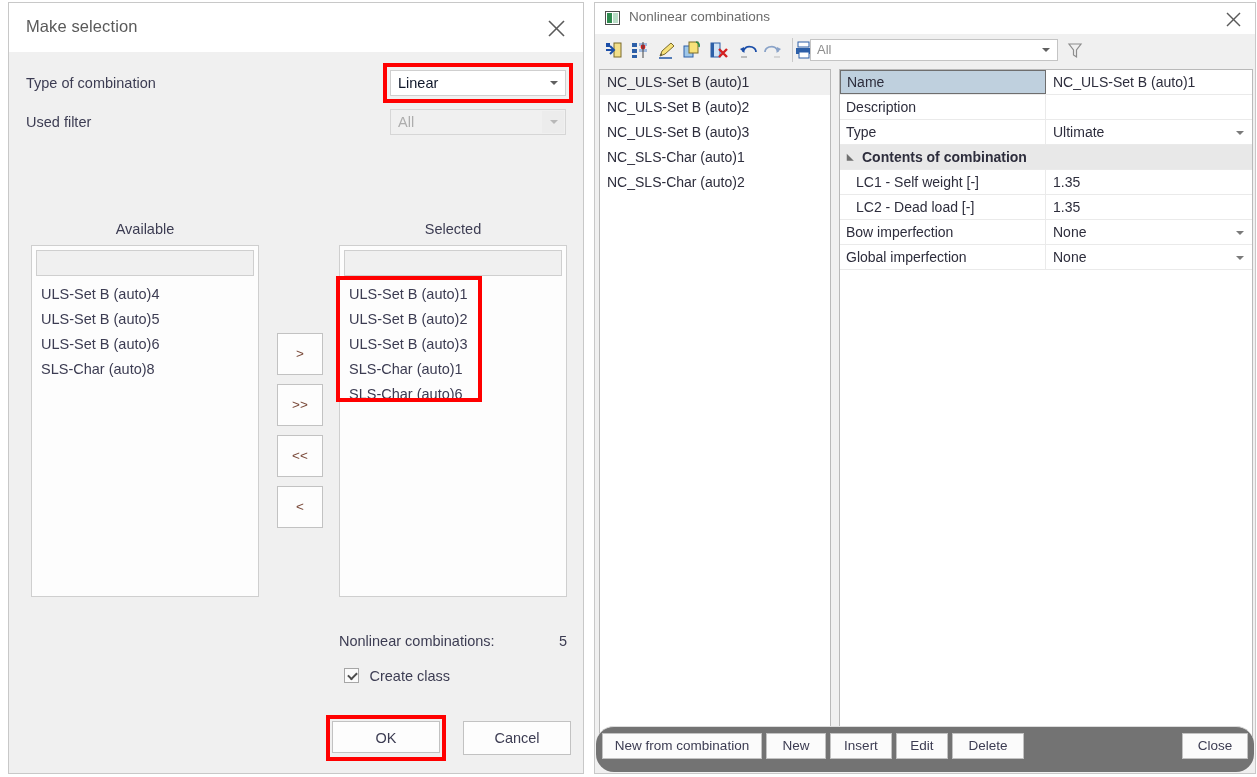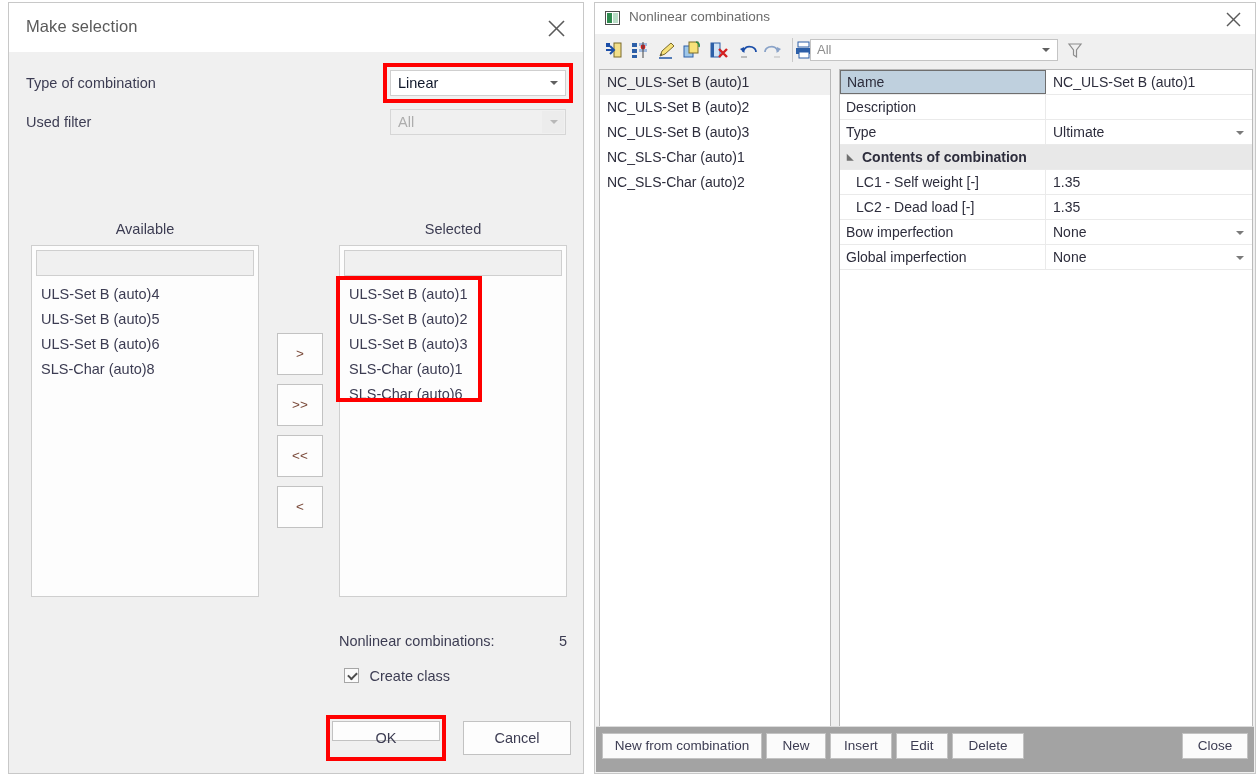--- a/index.html
+++ b/index.html
@@ -139,21 +139,21 @@
   }
   #create-class-label {
     font-size: 14.5px; color: #3c3c52; margin-left: 6px;
   }
 
   
   .dlg-btn {
     position: absolute; background: #fdfdfd; border: 1px solid #c2c2c2;
     font-size: 14.5px; color: #3c3c52; text-align: center; cursor: pointer;
   }
-  #ok-button     { left: 323px; top: 718px; width: 108px; height: 20px; line-height: 32px; }
+  #ok-button     { left: 323px; top: 718px; width: 108px; height: 32px; line-height: 32px; }
   #cancel-button { left: 454px; top: 718px; width: 108px; height: 34px; line-height: 32px; text-align: center; }
   #ok-highlight {
     position: absolute; left: 317px; top: 712px; width: 120px; height: 46px;
     border: 4px solid #ff0000; pointer-events: none;
   }
 
   
   #nonlinear-dialog {
     position: absolute;
     left: 594px; top: 2px;
@@ -266,21 +266,21 @@
   .pr-drop {
     position: absolute; right: 8px; top: 11px;
     width: 0; height: 0; border-left: 4px solid transparent;
     border-right: 4px solid transparent; border-top: 4px solid #7a7a7a;
     cursor: pointer;
   }
 
   
   #nl-buttonbar {
     position: absolute; left: 1px; right: 1px; bottom: 1px; height: 46px;
-    background: #a3a3a3; border-top: 1px solid #dcdcdc;
+    background: #737373; border-top: 1px solid #dcdcdc; border-radius: 18px;
   }
   .nl-btn {
     position: absolute; top: 6px; height: 26px; line-height: 24px;
     background: #fbfbfb; border: 1px solid #c2c2c2;
     font-size: 13.5px; color: #3c3c52; text-align: center; cursor: pointer;
   }
   #btn-new-from-combination { left: 6px;   width: 160px; }
   #btn-new    { left: 170px; width: 60px; }
   #btn-insert { left: 234px; width: 62px; text-align: center; }
   #btn-edit   { left: 300px; width: 52px; }

